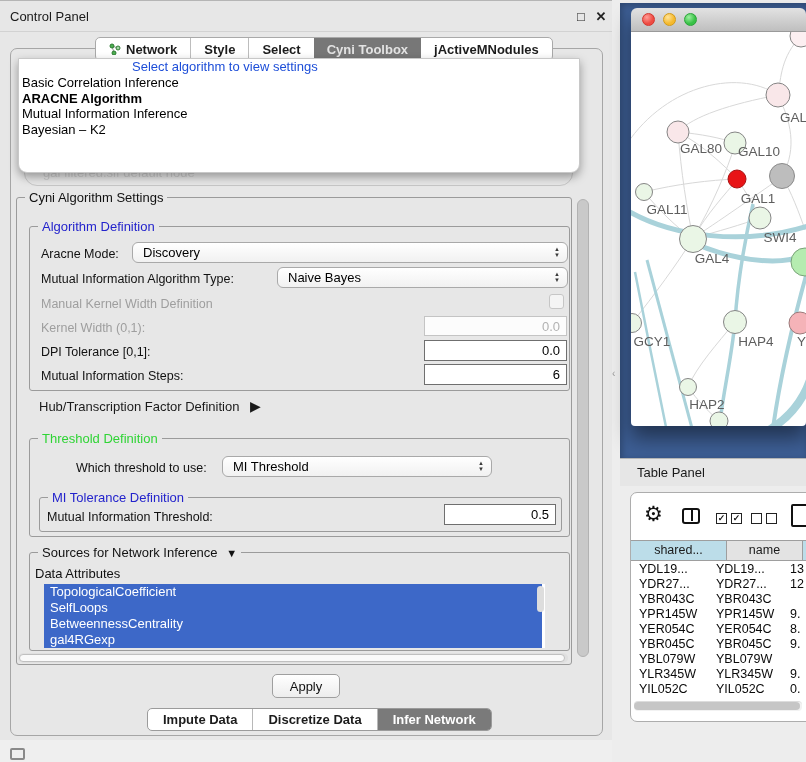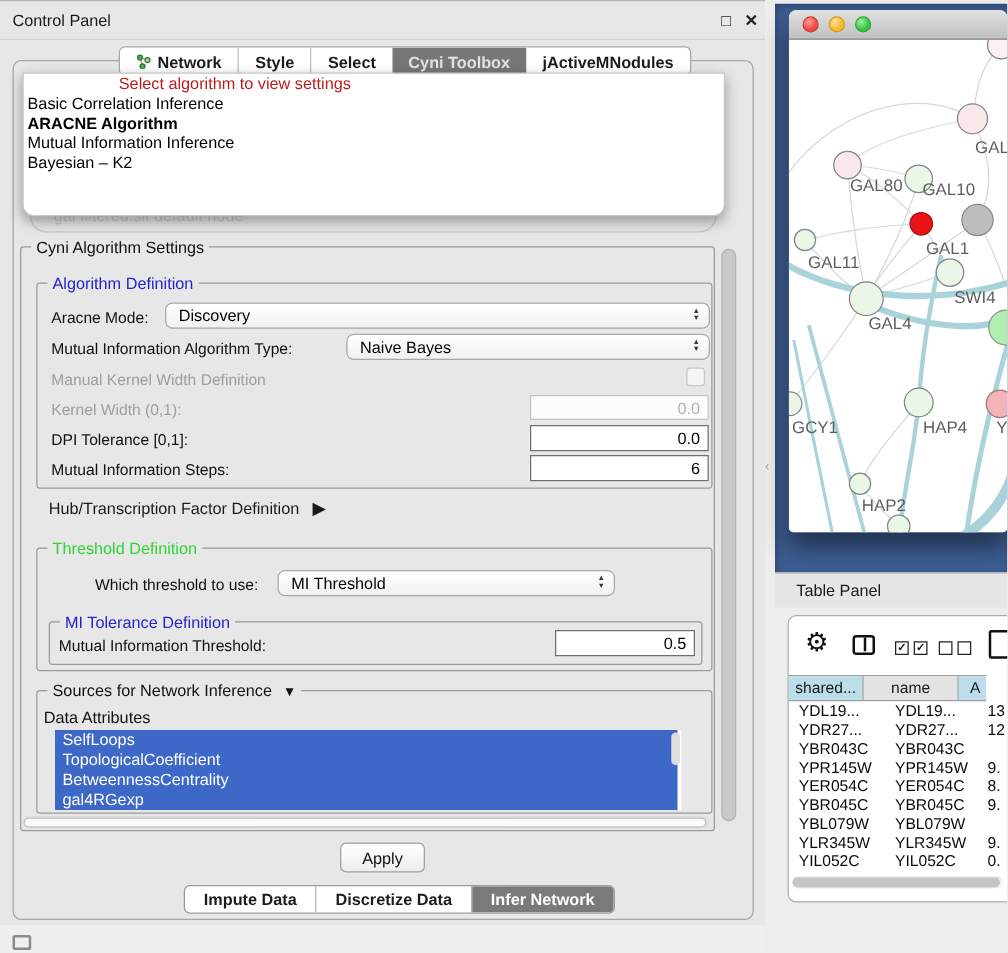--- a/index.html
+++ b/index.html
@@ -23,21 +23,21 @@
   .tab{display:flex;align-items:center;gap:5px;padding:0 13px;font-size:13px;font-weight:bold;
       color:#1c1c1c;border-left:1px solid #bdbdbd;white-space:nowrap;}
   .tab:first-child{border-left:none;}
   .tab.selected{background:#777777;color:#e3e3e3;border-left:none;}
   .tab.selected + .tab{border-left:none;}
 
   
   .popup{position:absolute;left:18px;top:57px;width:560px;height:113px;background:#ffffff;
       border:1px solid #c8c8c8;border-radius:0 0 9px 9px;z-index:40;
       box-shadow:0 4px 10px rgba(0,0,0,.35);overflow:hidden;}
-  .dd-prompt{height:16px;line-height:16px;font-size:13px;color:#b91c1c;padding-left:76px;white-space:nowrap;}
+  .dd-prompt{height:16px;line-height:16px;font-size:13px;color:#1d4ed8;padding-left:113px;white-space:nowrap;}
   .dd-item{height:15.5px;line-height:15.5px;font-size:13px;color:#000;padding-left:3px;white-space:nowrap;}
   .dd-item.bold{font-weight:bold;}
 
   .ghost-combo{position:absolute;left:24px;top:159px;width:549px;height:26px;z-index:5;
       border:1px solid #c6c6c6;border-radius:13px;box-sizing:border-box;
       font-size:13px;color:#cccccc;line-height:24px;padding-left:18px;}
 
   
   .group{position:absolute;border:1px solid #9b9b9b;border-radius:3px;}
   .gtitle{position:absolute;top:-8px;left:8px;background:#e7e7e7;padding:0 4px;
@@ -241,22 +241,22 @@
     <div class="tfield" style="left:444px;top:503px;width:112px;height:21px;">0.5</div>
 
     <div class="group" style="left:29px;top:551px;width:539px;height:97px;">
       <span class="gtitle">
         <span>Sources for Network Inference</span>
         <span style="font-size:11px;margin-left:5px;">▼</span>
       </span>
     </div>
     <span class="blabel" style="left:35px;top:565px;font-size:13px;">Data Attributes</span>
     <div class="attr-list">
+      <div class="attr-item">TopologicalCoefficient</div>
       <div class="attr-item">SelfLoops</div>
-      <div class="attr-item">TopologicalCoefficient</div>
       <div class="attr-item">BetweennessCentrality</div>
       <div class="attr-item">gal4RGexp</div>
       <div class="attr-scroll"></div>
     </div>
 
     <div class="hscroll">
       <div class="hscroll-thumb"></div>
     </div>
     <div class="vscroll-thumb"></div>
 
@@ -358,21 +358,21 @@
     <div class="minicb">✓</div>
     <div class="minicb">✓</div>
   </div>
   <div class="cbpair" style="left:751px;top:513px;">
     <div class="minicb"></div>
     <div class="minicb"></div>
   </div>
   <div class="pageicon" style="left:791px;top:504px;"></div>
 
   <div class="tp-header">
-    <div class="th" style="width:60px;background:#bcdde9;">shared...</div>
+    <div class="th" style="width:96px;background:#bcdde9;">shared...</div>
     <div class="th" style="width:76px;background:#e3e3e3;">name</div>
     <div class="th" style="width:22px;background:#bcdde9;border-right:none;text-align:left;padding-left:9px;">A</div>
   </div>
 
   <div class="tp-rows" style="height:134px;">
     <div class="tr">
       <div class="td" style="width:79px;padding-left:8px;">YDL19...</div>
       <div class="td" style="width:76px;padding-left:6px;">YDL19...</div>
       <div class="td" style="width:20px;padding-left:4px;">13</div>
     </div>

